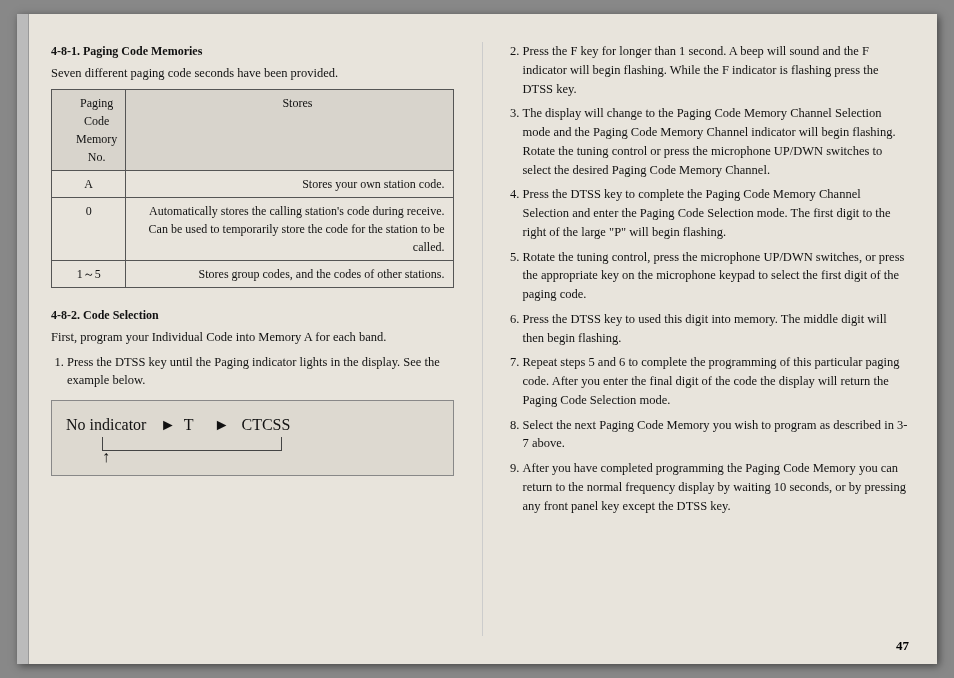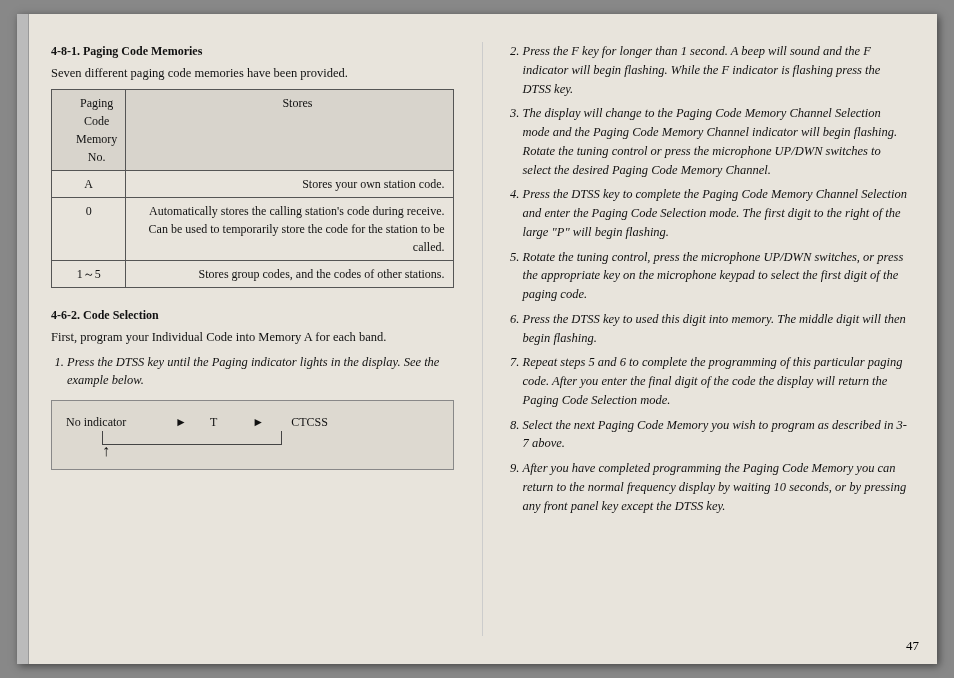--- a/index.html
+++ b/index.html
@@ -96,68 +96,67 @@
       margin-top: 18px;
     }
 
     ol {
       padding-left: 16px;
       margin-bottom: 6px;
     }
 
     ol li {
       margin-bottom: 6px;
-      font-style: italic;
     }
 
     .diagram-area {
       margin-top: 10px;
       border: 1px solid #888;
       padding: 10px 14px;
       background: #ddd9d0;
       font-size: 12px;
       position: relative;
     }
 
     .page-number {
       position: absolute;
       bottom: 10px;
-      right: 18px;
+      right: 28px;
       font-size: 13px;
-      font-weight: normal;
+      font-weight: bold;
     }
 
     .bracket-line {
       border-left: 1px solid #444;
       border-bottom: 1px solid #444;
       border-right: 1px solid #444;
       height: 14px;
       margin: 0 0 0 36px;
       width: 180px;
     }
 
     .label-row {
       display: flex;
       align-items: flex-start;
-      gap: 15px;
-      font-size: 12px;
+      gap: 0;
+      font-size: 16px;
       margin-top: 2px;
     }
   </style>
 </head>
 <body>
 
 <div class="page">
   <div class="left-spine"></div>
   <div class="content">
 
     <div class="left-col">
 
       <h2>4-8-1.    Paging Code Memories</h2>
-      <p>Seven different  paging code memories have been provided.</p>
+      <p>Seven different  paging code seconds have been provided.</p>
 
       <table>
         <thead>
           <tr>
             <th>Paging Code<br>Memory No.</th>
             <th>Stores</th>
           </tr>
         </thead>
         <tbody>
           <tr>
@@ -169,21 +168,21 @@
             <td>Automatically stores the calling station's code during receive. Can be used to temporarily store the code for the station to be called.</td>
           </tr>
           <tr>
             <td>1～5</td>
             <td>Stores group codes, and the codes of other stations.</td>
           </tr>
         </tbody>
       </table>
 
       <div class="section-gap">
-        <h2>4-6-2.   Code Selection</h2>
+        <h2>4-8-2.   Code Selection</h2>
         <p>First, program your Individual Code into Memory A for each band.</p>
 
         <ol>
           <li>
             <span>Press the DTSS key until the Paging indicator lights in the display. See the example below.</span>
           </li>
         </ol>
 
         <div class="diagram-area">
           <div class="label-row">

